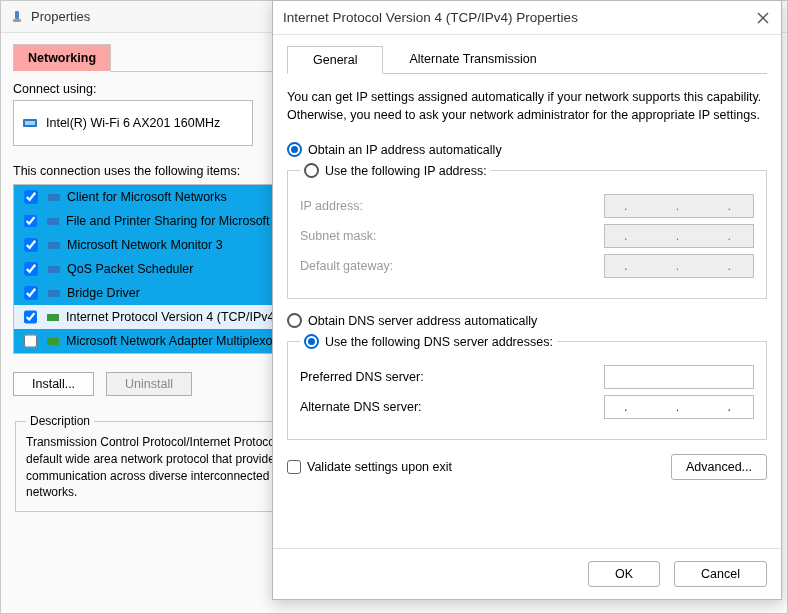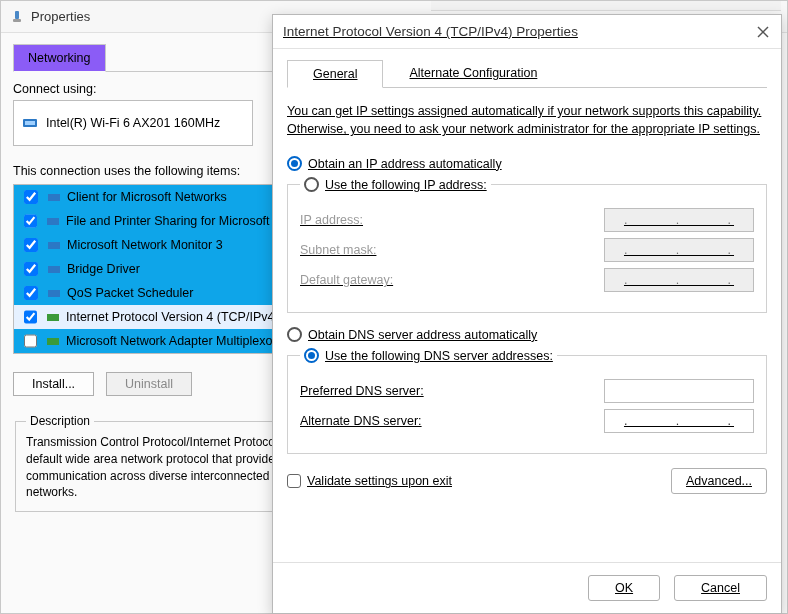--- a/index.html
+++ b/index.html
@@ -51,23 +51,24 @@
     margin-bottom: 10px;
   }
   .tab {
     padding: 6px 14px;
     font-size: 12.5px;
     cursor: pointer;
   }
   .tab.active {
     border: 1px solid #c8c8c8;
     border-bottom: 1px solid #fafafa;
-    background: #8b5cf6;
+    background: #fca5a5;
     position: relative;
     top: 1px;
+    font-weight: bold;
   }
   .label {
     margin: 6px 0 4px;
   }
   .adapter-box {
     border: 1px solid #bdbdbd;
     background: #fff;
     padding: 6px 8px;
     height: 46px;
     display: flex;
@@ -126,29 +127,28 @@
   }
   .desc-text {
     font-size: 12px;
     line-height: 1.4;
   }
 
   
   .front-dialog {
     position: absolute;
     left: 272px;
-    top: 14px;
+    top: 0;
     width: 510px;
     height: 600px;
     background: #ffffff;
     border: 1px solid #b8b8b8;
     box-shadow: 0 4px 14px rgba(0,0,0,0.2);
     display: flex;
     flex-direction: column;
-    text-decoration: underline;
   }
   .front-titlebar {
     height: 34px;
     display: flex;
     align-items: center;
     justify-content: space-between;
     padding: 0 10px;
     border-bottom: 1px solid #e2e2e2;
   }
   .front-title {
@@ -336,28 +336,28 @@
         <svg class="comp-icon" viewBox="0 0 14 12">
             <rect x="1" y="3" width="12" height="7" fill="#2b78c5"></rect>
           </svg>
         <span>Microsoft Network Monitor 3</span>
       </div>
       <div class="comp-item">
         <input type="checkbox" checked="" style="">
         <svg class="comp-icon" viewBox="0 0 14 12">
             <rect x="1" y="3" width="12" height="7" fill="#2b78c5"></rect>
           </svg>
+        <span>QoS Packet Scheduler</span>
+      </div>
+      <div class="comp-item">
+        <input type="checkbox" checked="" style="">
+        <svg class="comp-icon" viewBox="0 0 14 12">
+            <rect x="1" y="3" width="12" height="7" fill="#2b78c5"></rect>
+          </svg>
         <span>Bridge Driver</span>
-      </div>
-      <div class="comp-item">
-        <input type="checkbox" checked="" style="">
-        <svg class="comp-icon" viewBox="0 0 14 12">
-            <rect x="1" y="3" width="12" height="7" fill="#2b78c5"></rect>
-          </svg>
-        <span>QoS Packet Scheduler</span>
       </div>
       <div class="comp-item" style="background:#e6f1ff;">
         <input type="checkbox" checked="" style="">
         <svg class="comp-icon" viewBox="0 0 14 12">
             <rect x="1" y="3" width="12" height="7" fill="#3a9a3a"></rect>
           </svg>
         <span>Internet Protocol Version 4 (TCP/IPv4)</span>
       </div>
       <div class="comp-item">
         <input type="checkbox" style="">
@@ -386,21 +386,21 @@
     <span class="front-title">Internet Protocol Version 4 (TCP/IPv4) Properties</span>
     <svg class="close-x" viewBox="0 0 16 16">
       <line x1="3" y1="3" x2="13" y2="13" stroke="#555" stroke-width="1.5"></line>
       <line x1="13" y1="3" x2="3" y2="13" stroke="#555" stroke-width="1.5"></line>
     </svg>
   </div>
 
   <div class="front-body">
     <div class="front-tabrow">
       <div class="front-tab active">General</div>
-      <div class="front-tab">Alternate Configuration</div>
+      <div class="front-tab">Alternate Transmission</div>
     </div>
 
     <div class="help-text">You can get IP settings assigned automatically if your network supports this capability. Otherwise, you need to ask your network administrator for the appropriate IP settings.</div>
 
     <div class="radio-row">
       <span class="radio checked"></span>
       <span>Obtain an IP address automatically</span>
     </div>
 
     <fieldset class="group">

